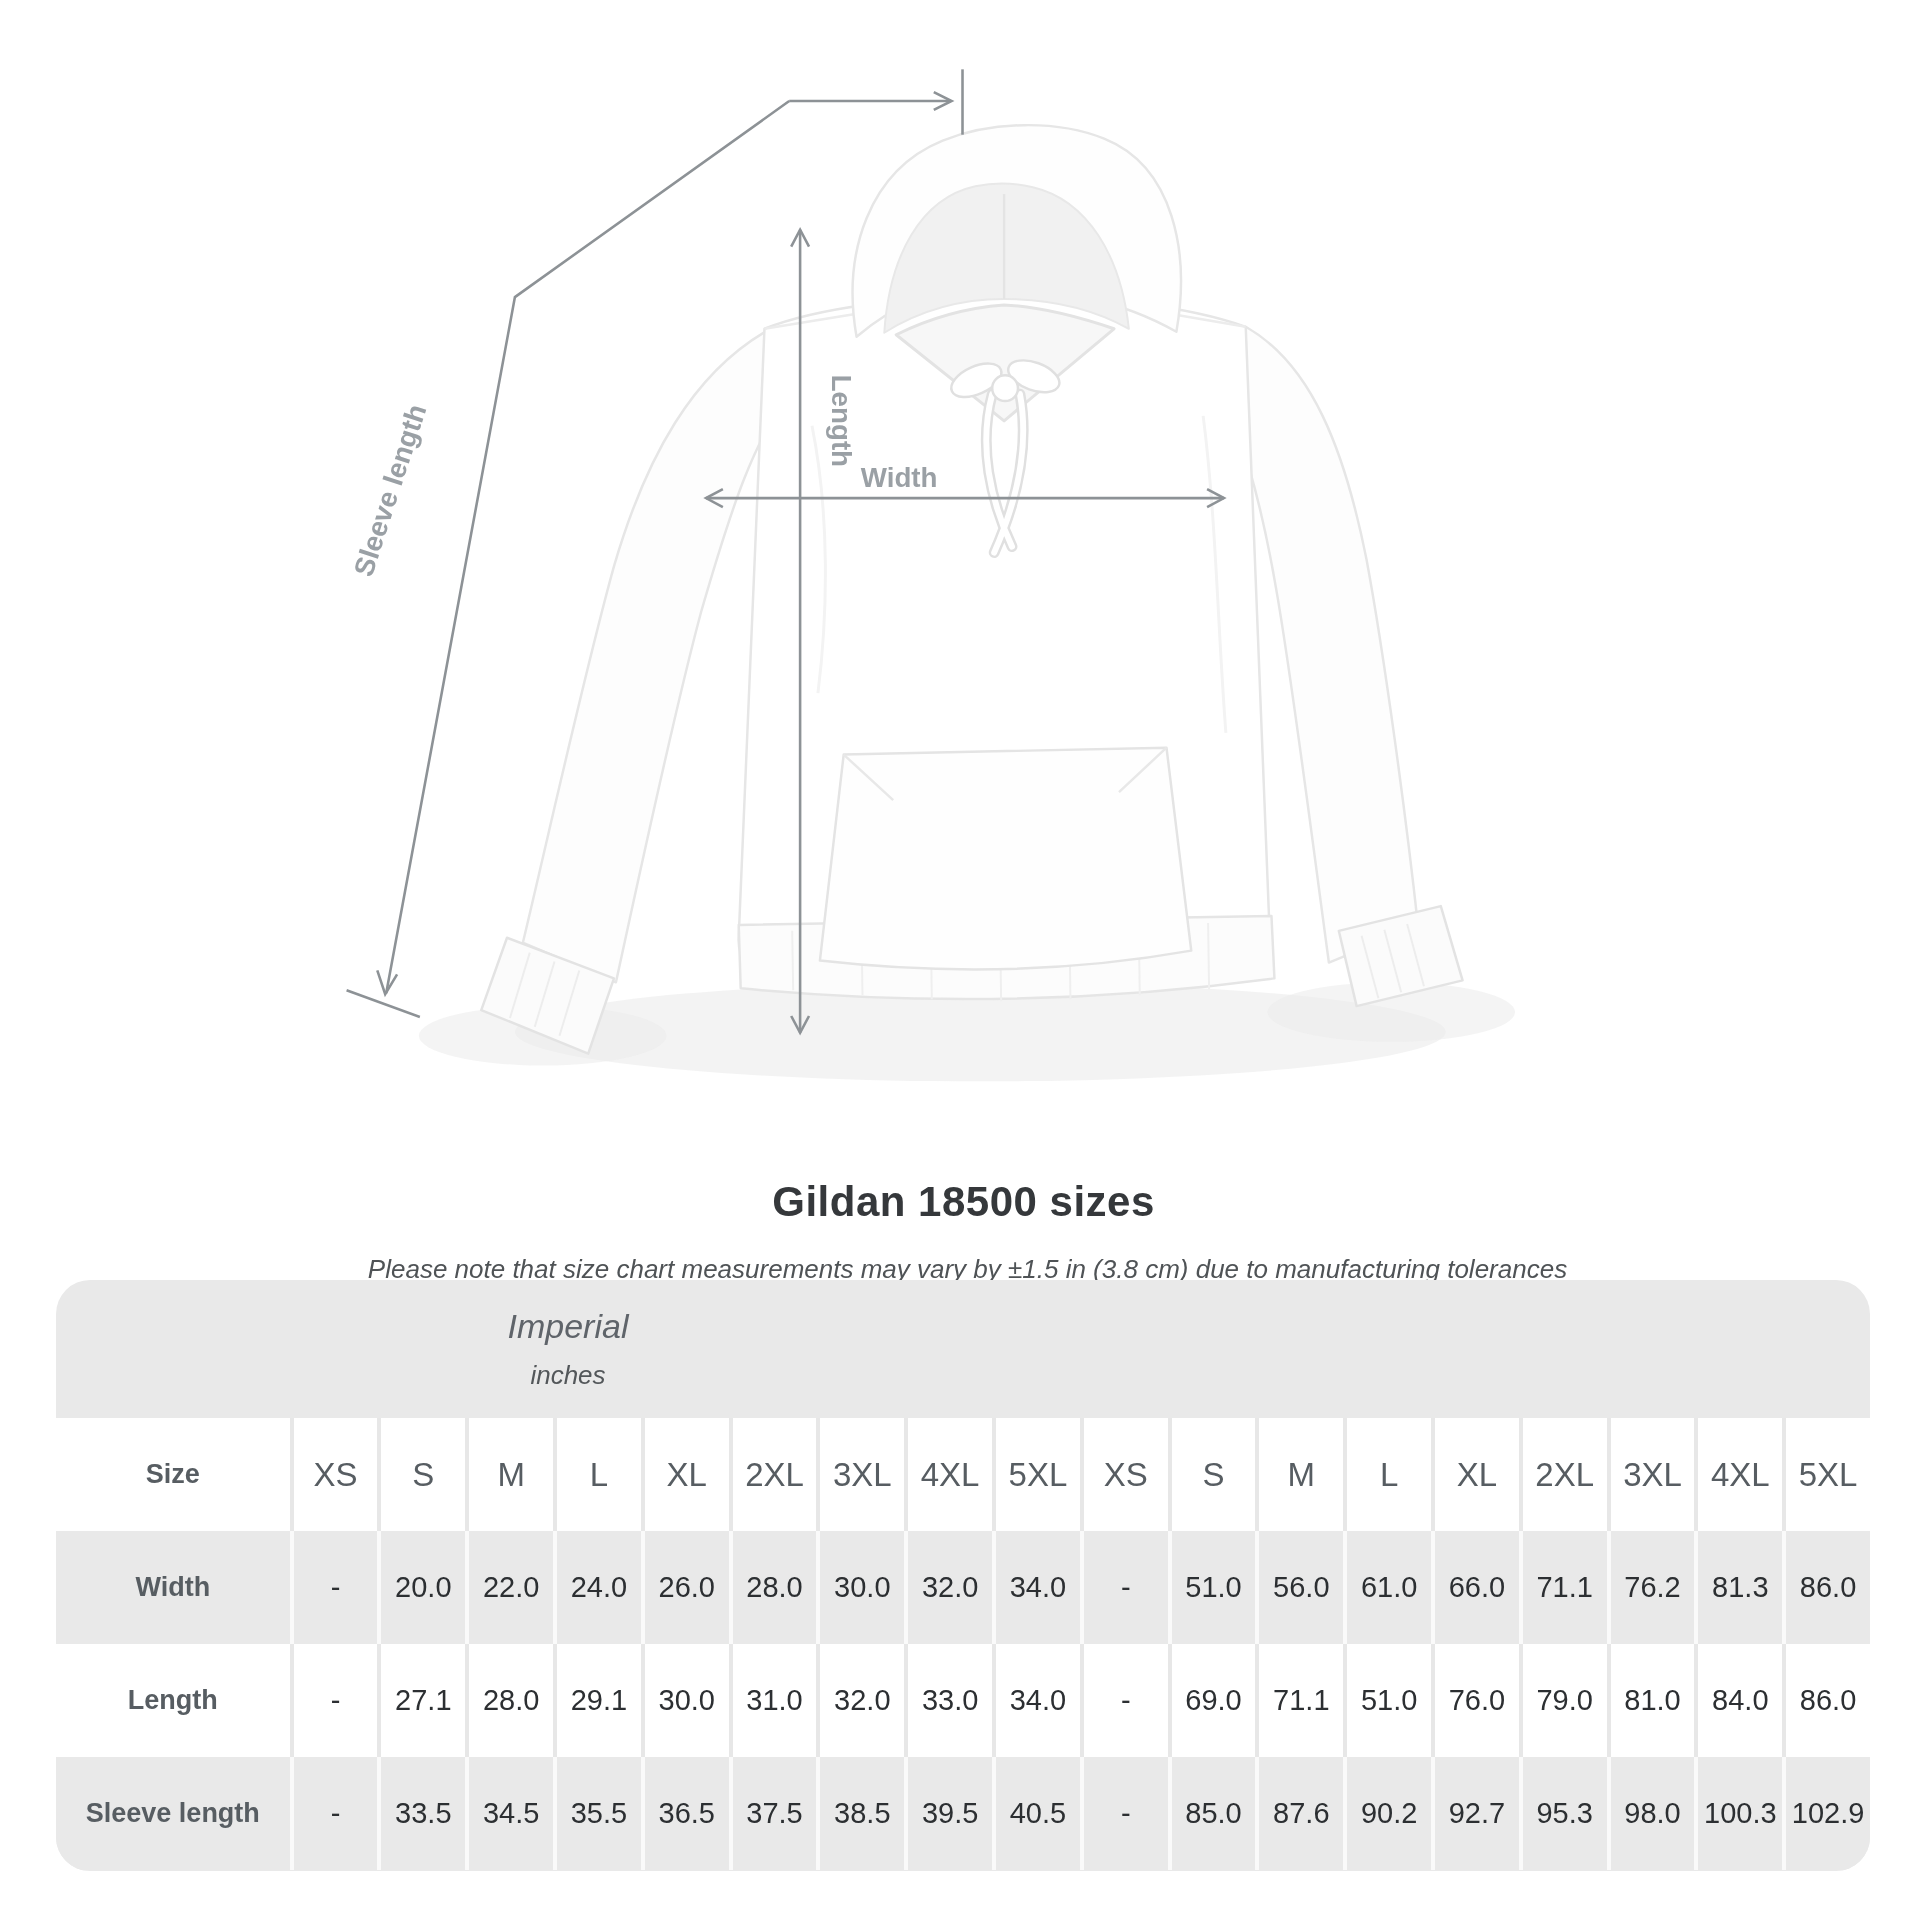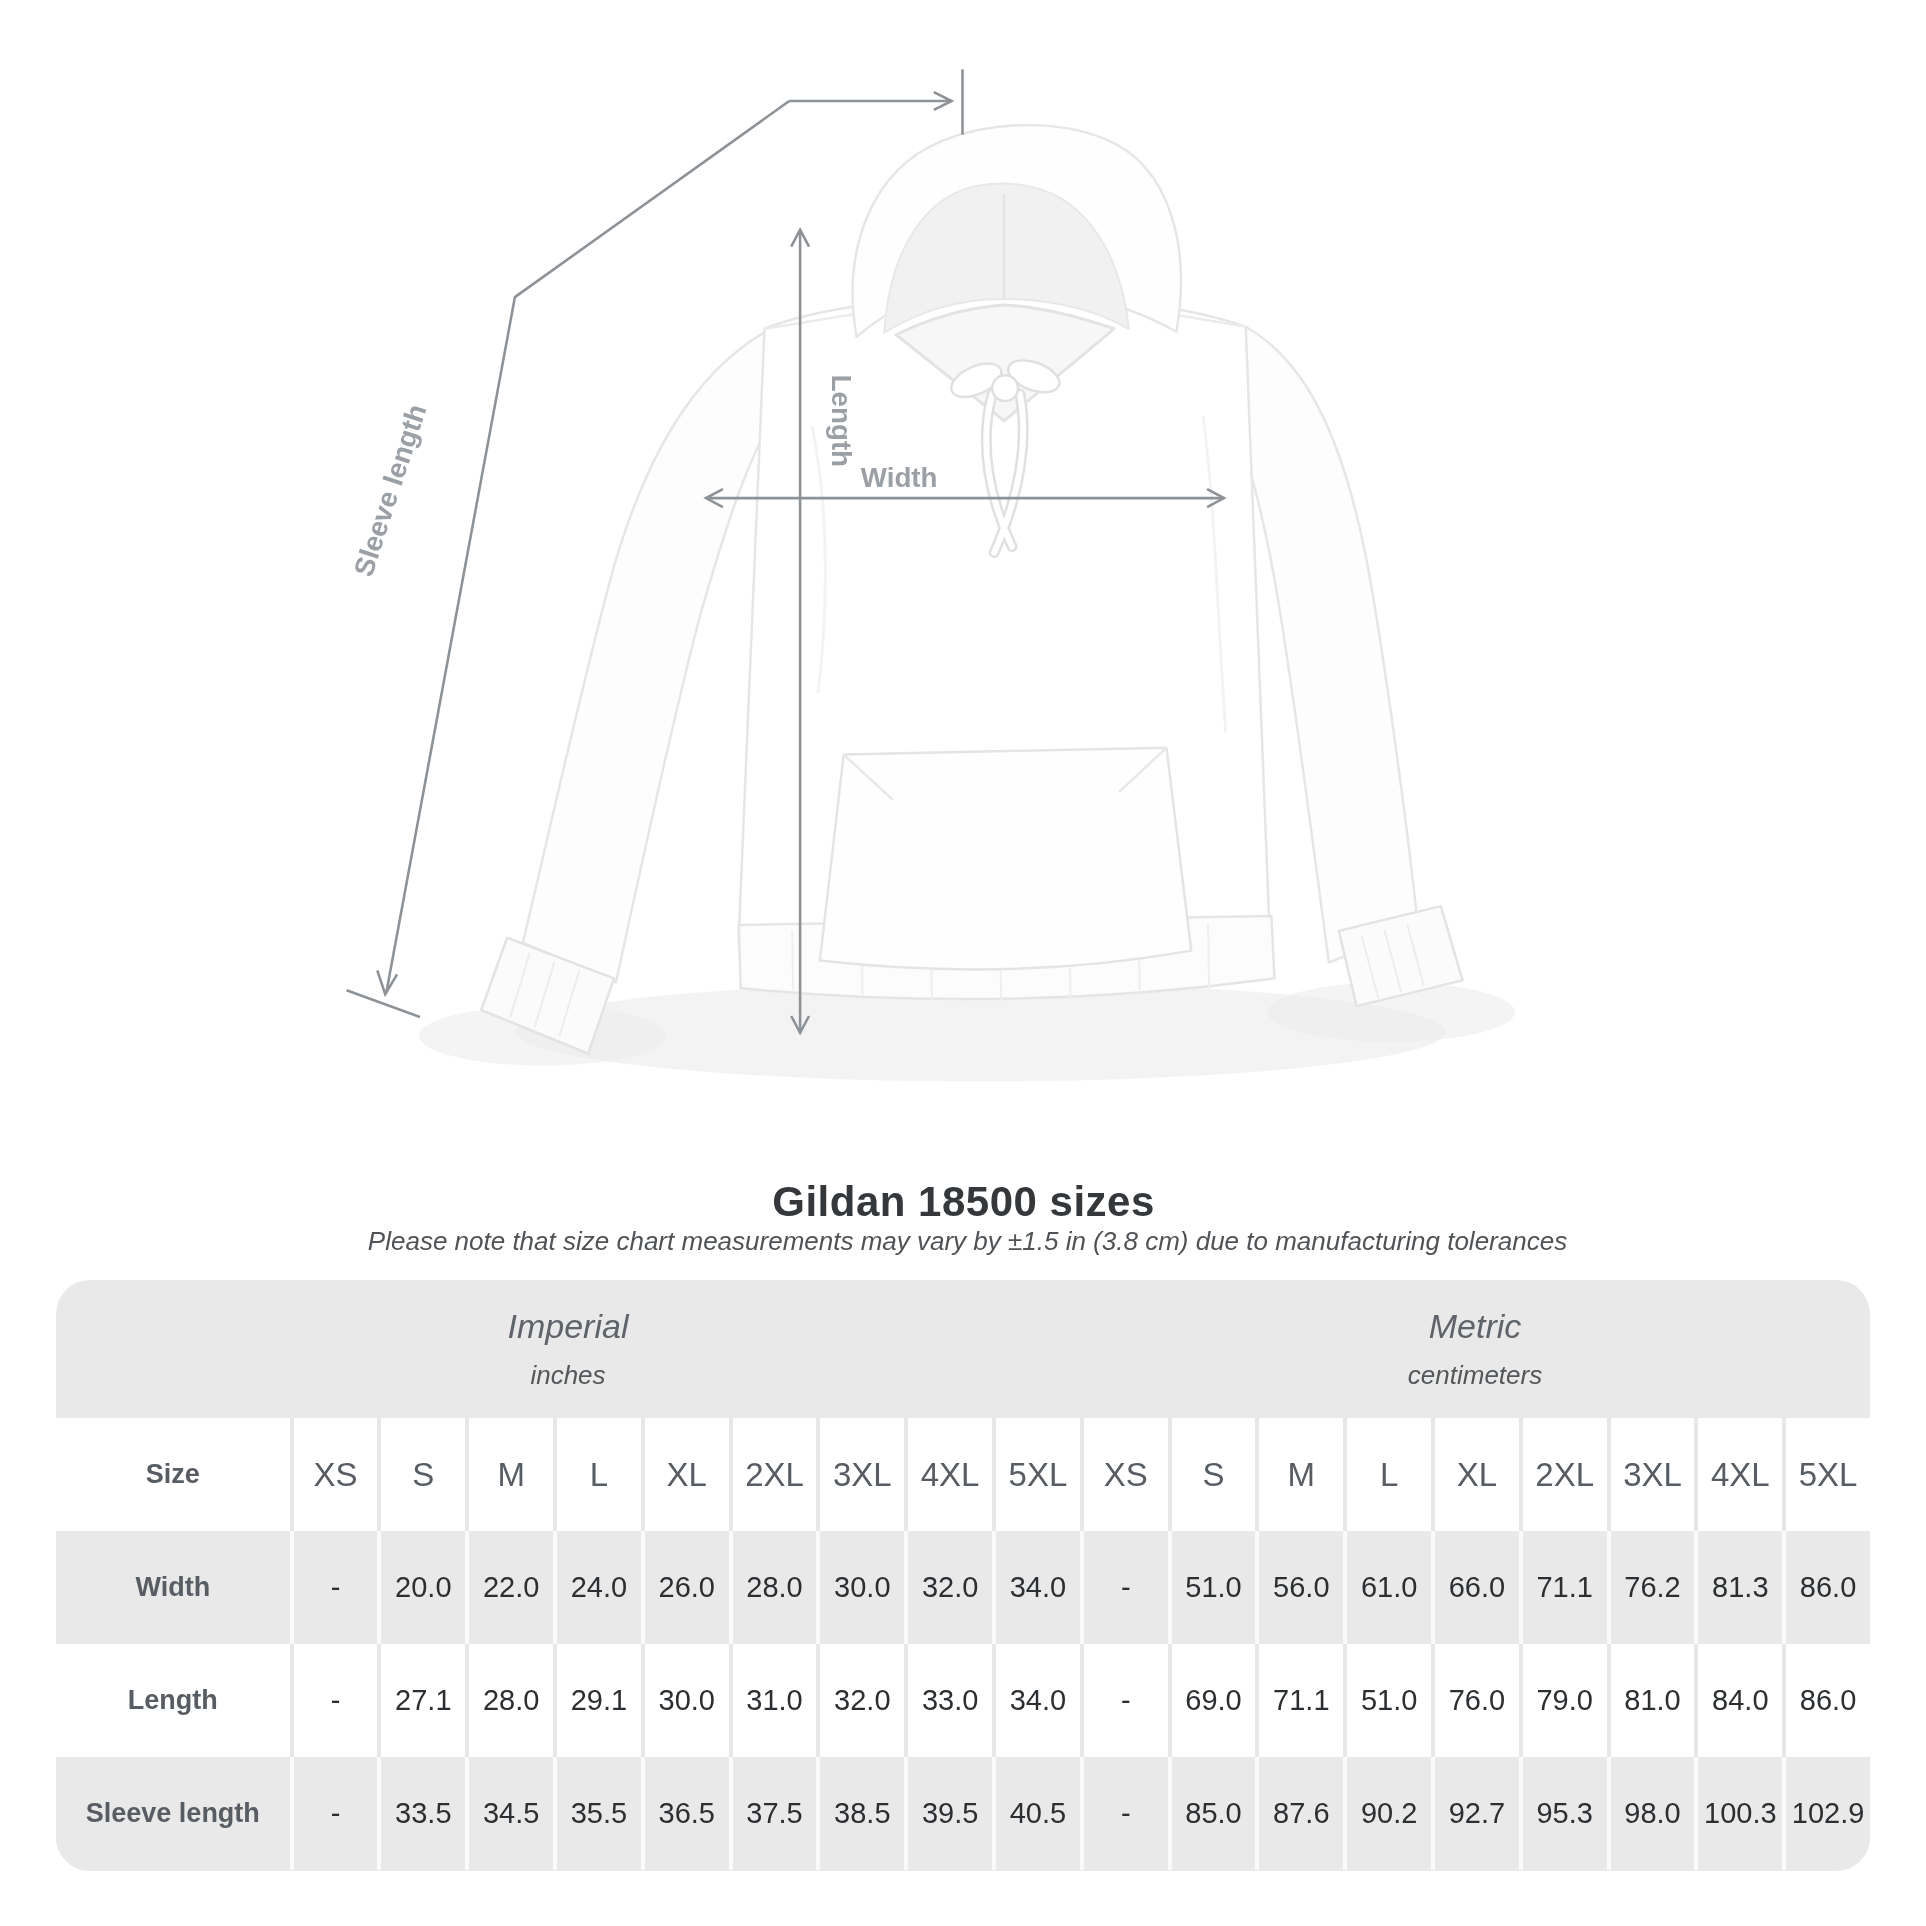--- a/index.html
+++ b/index.html
@@ -6,21 +6,21 @@
   body{width:1927px;height:1927px;position:relative;overflow:hidden;
        font-family:"Liberation Sans","DejaVu Sans",sans-serif;}
 
   
   .figure{position:absolute;left:0;top:0;width:1927px;height:1119px;}
   .figure svg{display:block;width:100%;height:100%;}
 
   
   .title-block{position:absolute;left:0;top:1178px;width:1927px;text-align:center;}
   .chart-title{margin:0;font-size:42px;font-weight:bold;color:#35383b;letter-spacing:0.5px;}
-  .chart-note{margin:0 0 0 0;font-size:26px;font-style:italic;color:#4f5356;padding-left:8px;}
+  .chart-note{margin:28px 0 0 0;font-size:26px;font-style:italic;color:#4f5356;padding-left:8px;}
 
   
   .size-table{position:absolute;left:56px;top:1280px;width:1814px;height:591px;
               background:#e9e9e9;border-radius:34px;overflow:hidden;}
   .unit-header{display:flex;height:138px;}
   .unit-group{display:flex;flex-direction:column;align-items:center;justify-content:center;}
   .unit-group.imperial{width:56.45%;}
   .unit-group.metric{width:43.55%;}
   .unit-title{font-size:34px;font-weight:normal;font-style:italic;color:#5f646a;}
   .unit-sub{font-size:26px;font-style:italic;color:#53575a;margin-top:14px;}
@@ -123,24 +123,20 @@
 <div class="title-block">
   <h1 class="chart-title">Gildan 18500 sizes</h1>
   <p class="chart-note">Please note that size chart measurements may vary by ±1.5 in (3.8 cm) due to manufacturing tolerances</p>
 </div>
 
 <div class="size-table">
   <div class="unit-header">
     <div class="unit-group imperial">
       <div class="unit-title">Imperial</div>
       <div class="unit-sub">inches</div>
-    </div>
-    <div class="unit-group metric">
-      <div class="unit-title">Metric</div>
-      <div class="unit-sub">centimeters</div>
     </div>
   </div>
   <div class="trow row-white" id="size-header-row">
       <div class="cell label-cell">Size</div>
       <div class="cell data-cell head">XS</div>
       <div class="cell data-cell head">S</div>
       <div class="cell data-cell head">M</div>
       <div class="cell data-cell head">L</div>
       <div class="cell data-cell head">XL</div>
       <div class="cell data-cell head">2XL</div>

